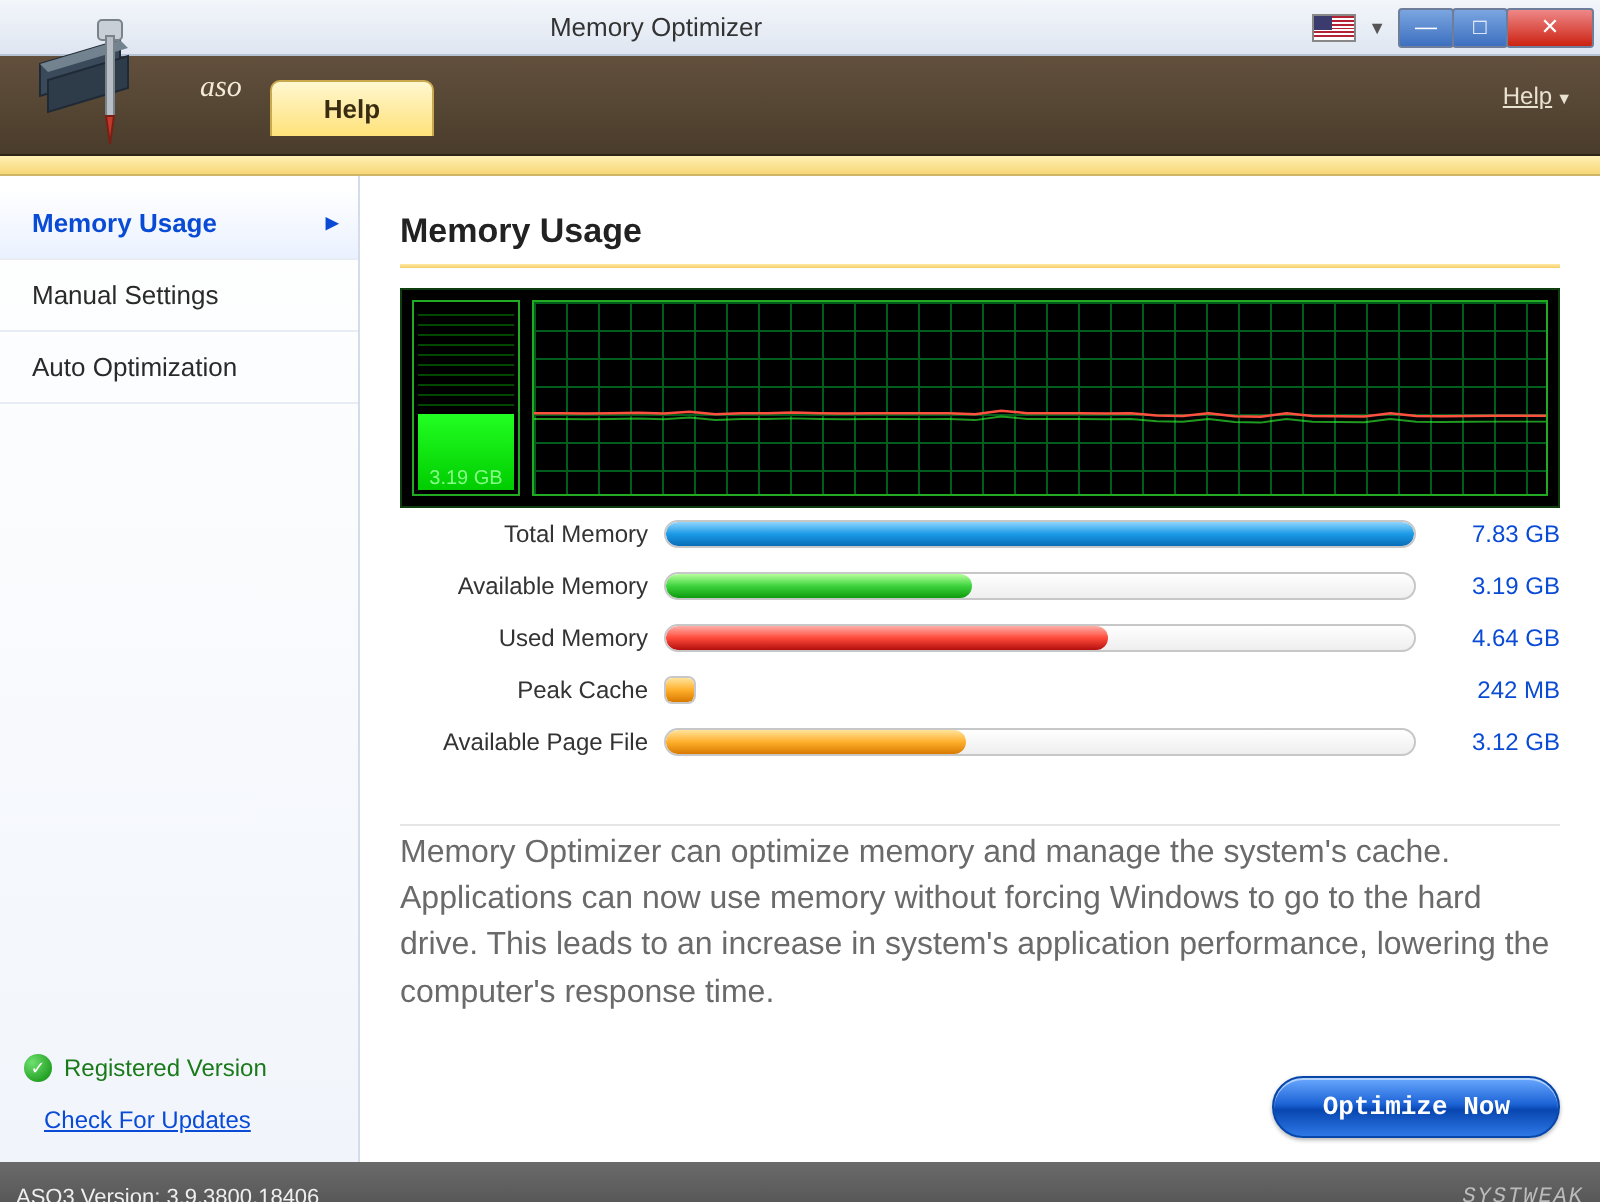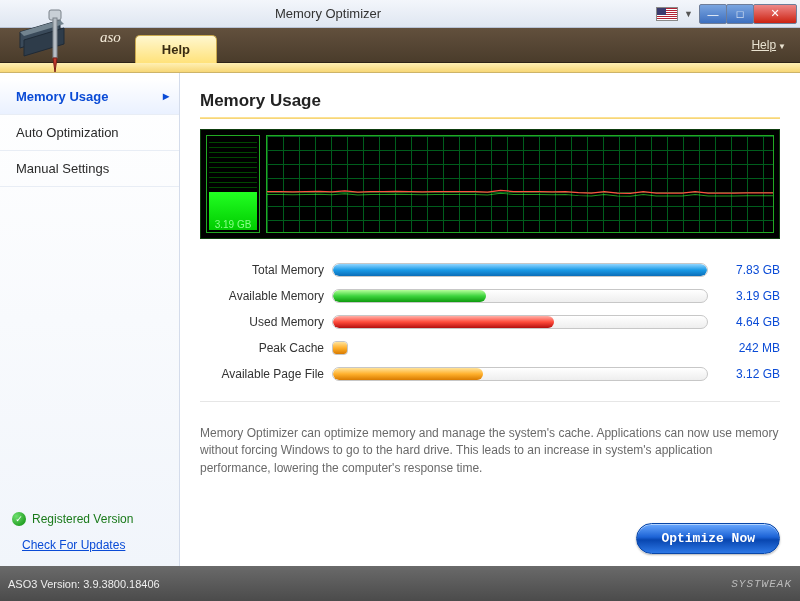--- a/index.html
+++ b/index.html
@@ -8,21 +8,21 @@
   .titlebar { height: 28px; background: linear-gradient(#f3f6fb,#dfe6f1); display:flex; align-items:center; border-bottom:1px solid #b8c3d6; font-size:13px; color:#333; }
   .titlebar .title { flex:1; text-align:center; font-weight:400; }
   .titlebar .flag { width:22px; height:14px; margin-right:6px; background:linear-gradient(to bottom,#b22234 0 8%,#fff 8% 16%,#b22234 16% 24%,#fff 24% 32%,#b22234 32% 40%,#fff 40% 48%,#b22234 48% 56%,#fff 56% 64%,#b22234 64% 72%,#fff 72% 80%,#b22234 80% 88%,#fff 88% 100%); position:relative; border:1px solid #888;}
   .titlebar .flag::before{content:"";position:absolute;top:0;left:0;width:9px;height:7px;background:#3c3b6e;}
   .titlebar .flag-dd { font-size:9px; color:#555; margin-right:6px;}
   .winbtn { height:20px; width:28px; margin:0; display:inline-flex; align-items:center; justify-content:center; border:1px solid #6e7d99; border-radius:2px; font-size:11px; color:#fff;}
   .winbtn.min { background:linear-gradient(#7aa5e0,#3d6fbf);}
   .winbtn.max { background:linear-gradient(#7aa5e0,#3d6fbf); margin-left:-1px;}
   .winbtn.close { background:linear-gradient(#e88,#c21); width:44px; margin-left:-1px; margin-right:3px;}
   
-  .header { height:35px; background:linear-gradient(#62503d,#4a3c2b); display:flex; align-items:flex-end; border-bottom:1px solid #2e2418; position:relative;}
+  .header { height:50px; background:linear-gradient(#62503d,#4a3c2b); display:flex; align-items:center; border-bottom:1px solid #2e2418; position:relative;}
   .logo { width:98px; height:78px; position:absolute; top:-26px; left:2px; z-index:5; display:flex; align-items:center; justify-content:center;}
   .logo svg{width:70px;height:70px;}
   .brand { color:#f3ead8; font-style:italic; font-size:15px; margin-left:100px; margin-bottom:16px; font-family:Georgia,serif;}
   .tabwrap { margin-left:14px; margin-bottom:0; display:flex; align-items:flex-end;}
   .tab { padding:6px 26px 6px 26px; font-size:13px; font-weight:bold; border-top-left-radius:5px;border-top-right-radius:5px; background:linear-gradient(#fff7cf,#ffe27a); color:#3a2c12; border:1px solid #caa94d; border-bottom:none; position:relative; top:1px;}
   .help { margin-left:auto; margin-right:14px; margin-bottom:10px; color:#e9e2d0; font-size:12px; text-decoration:underline;}
   .help .dd{font-size:8px; text-decoration:none; display:inline-block; margin-left:2px;}
   .ribbon { height:10px; background:linear-gradient(#fff0b4,#f7d777); border-bottom:1px solid #cdb469;}
   
   .body { display:flex; height:493px; }
@@ -43,34 +43,34 @@
   .graphtabs span{ color:#0a4bd6; margin-right:8px; cursor:pointer;}
   .graphbox { display:flex; gap:6px; padding:5px; background:#000; border:1px solid #0e3d0e; height:110px;}
   .gauge { width:54px; border:1px solid #2a2; background:#000; position:relative; display:flex; flex-direction:column; justify-content:flex-end;}
   .gauge .fill{ background:linear-gradient(#2f2,#0c0); height:40%; margin:2px; position:relative;}
   .gauge .ticks{position:absolute;inset:2px 2px 2px 2px;background:repeating-linear-gradient(to bottom,transparent 0 4px,rgba(0,255,0,.28) 4px 5px);}
   .gauge .lbl{ position:absolute; bottom:2px; left:0; right:0; text-align:center; color:#8f8; font-size:10px;}
   .graph { flex:1; border:1px solid #2a2; background:#000; position:relative; overflow:hidden;}
   .graph .grid{position:absolute;inset:0;background-image:linear-gradient(#0a3 1px,transparent 1px),linear-gradient(90deg,#0a3 1px,transparent 1px);background-size:16px 14px;opacity:.55;}
   .graph svg{position:absolute;inset:0;width:100%;height:100%;}
   
-  .metrics { margin-top:18px; }
+  .metrics { }
   .mrow { display:flex; align-items:center; height:26px; font-size:12px; }
   .mlabel { width:132px; text-align:right; color:#333; padding-right:8px;}
   .mbar { flex:1; height:14px; border:1px solid #c7c7c7; border-radius:8px; background:linear-gradient(#fff,#eee); position:relative; overflow:hidden;}
   .mbar .fill{ position:absolute; top:0; bottom:0; left:0; border-radius:8px; }
   .mbar.tiny{ flex:0 0 auto; width:16px; border-radius:4px;}
   .mbar.tiny .fill{border-radius:3px;}
   .mval { width:72px; text-align:right; color:#0a4bd6; padding-left:20px;}
   .fill.blue{background:linear-gradient(#8fd5ff,#1a9ae6,#0a6db8);}
   .fill.green{background:linear-gradient(#b6ff9b,#3ed43e,#0e9a0e);}
   .fill.red{background:linear-gradient(#ffb0a8,#ff4a3a,#b30f0f);}
   .fill.orange{background:linear-gradient(#ffe39a,#ffb02c,#d87a00);}
   
-  .desc { margin-top:14px; padding-top:23px; border-top:1px solid #e6e6e6; font-size:12px; color:#6a6a6a; line-height:1.45;}
+  .desc { margin-top:28px; padding-top:2px; border-top:1px solid #e6e6e6; font-size:16px; color:#6a6a6a; line-height:1.45;}
   .actions { margin-top:auto; display:flex; justify-content:flex-end; padding-top:8px;}
   .optbtn { padding:7px 24px; font-size:13px; font-weight:bold; color:#fff; border:1px solid #0846a8; border-radius:16px; background:linear-gradient(#6aa9ff,#1c63d6 45%,#0846b0 55%,#2d78e6); cursor:pointer; box-shadow:0 1px 2px rgba(0,0,0,.3), inset 0 1px 0 rgba(255,255,255,.5);font-family:Liberation Mono, monospace;}
   
   .status { height:36px; background:linear-gradient(#6a6a6a,#4a4a4a); color:#eee; font-size:11px; display:flex; align-items:center; padding:0 8px; justify-content:space-between;}
   .status .wm{color:#bbb;font-style:italic;letter-spacing:1px;font-family:Liberation Mono, monospace;}
 </style>
 </head>
 <body>
 
 <div class="titlebar">
@@ -100,22 +100,22 @@
     <div class="tab">Help</div>
   </div>
   <div class="help"><span>Help</span><span class="dd">▼</span></div>
 </div>
 <div class="ribbon"></div>
 
 <div class="body">
 
   <div class="sidebar">
     <div class="navitem active">Memory Usage</div>
+    <div class="navitem">Manual Settings</div>
     <div class="navitem">Auto Optimization</div>
-    <div class="navitem">Manual Settings</div>
     <div class="spacer"></div>
     <div class="reg">
       <span class="dot">✓</span>
       <span>Registered Version</span>
     </div>
     <div class="upd"><a href="#">Check For Updates</a></div>
   </div>
 
   <div class="main">
     <h1>Memory Usage</h1>

